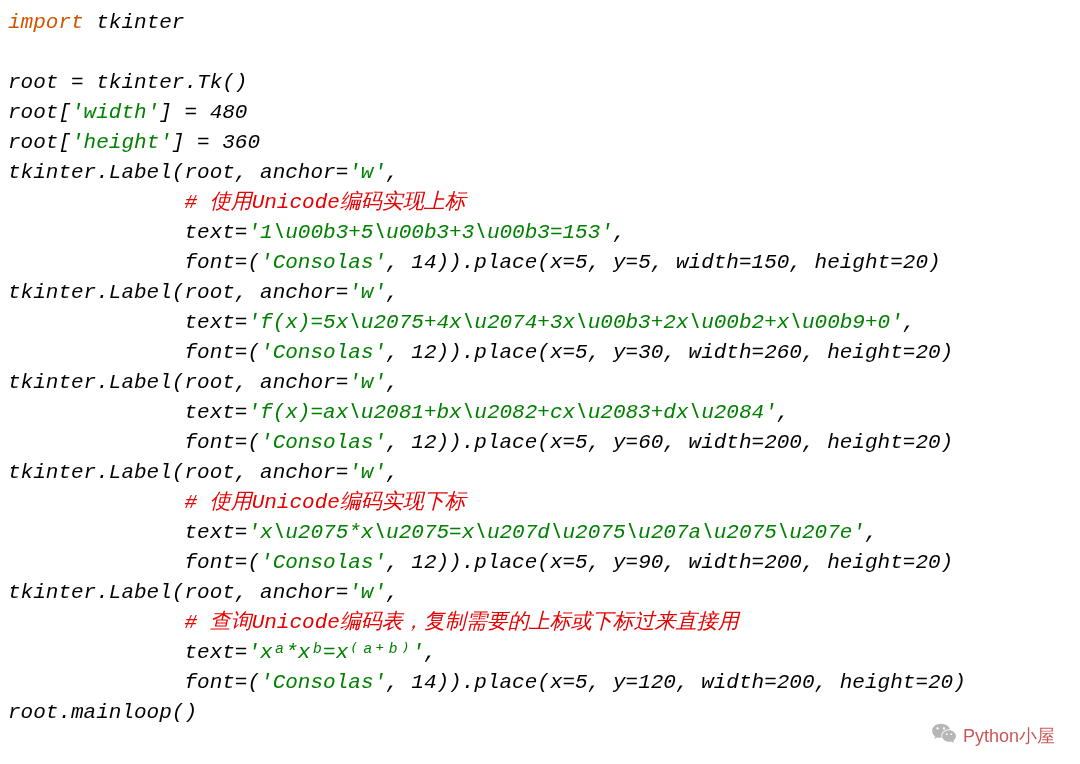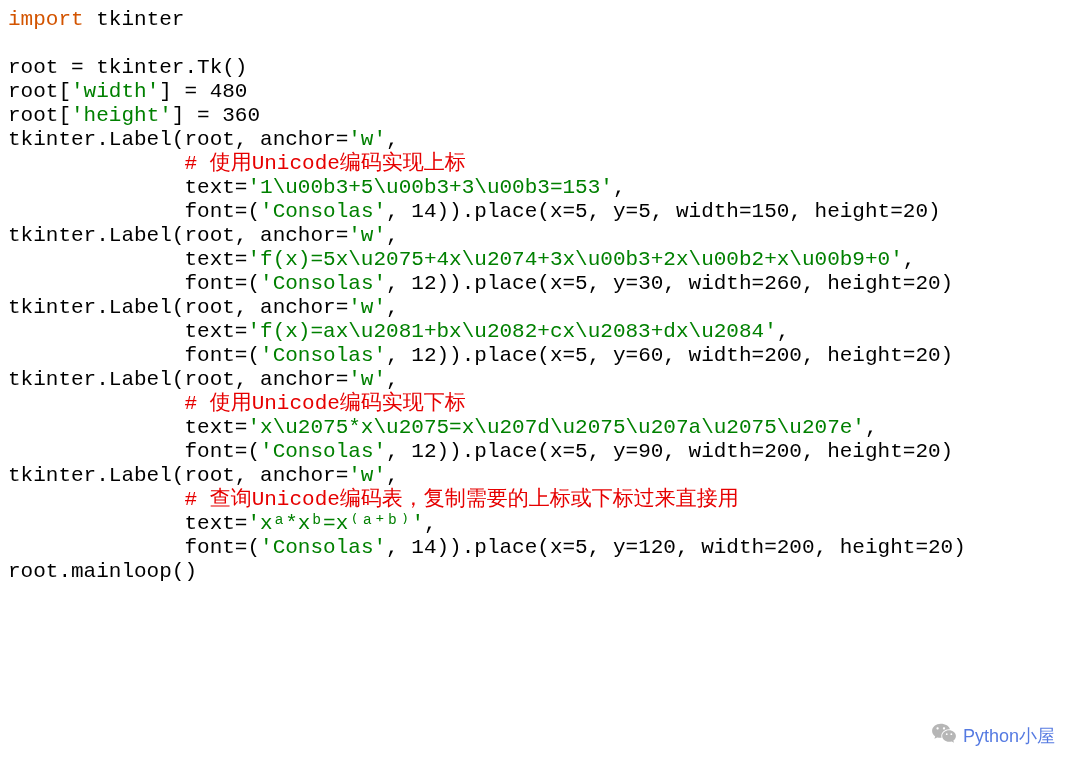--- a/index.html
+++ b/index.html
@@ -9,35 +9,36 @@
       width: 1080px;
       height: 764px;
       box-sizing: border-box;
       position: relative;
       font-family: Consolas, "Courier New", monospace;
     }
     pre {
       margin: 0;
       font-family: Consolas, "Courier New", monospace;
       font-size: 21px;
-      line-height: 24px;
+      line-height: 30px;
       white-space: pre;
       color: #000000;
+      font-style: italic;
     }
     .kw-orange { color: #d35400; }
     .str-green { color: #008000; }
     .cmt-red { color: #e60000; }
     .watermark {
       position: absolute;
       right: 25px;
       bottom: 15px;
       display: flex;
       align-items: center;
       gap: 6px;
-      color: #1d4ed8;
+      color: #b91c1c;
       font-family: "Microsoft YaHei", sans-serif;
       font-size: 18px;
       opacity: 0.75;
     }
     .watermark svg {
       width: 26px;
       height: 22px;
       fill: #9e9e9e;
     }
   </style>

